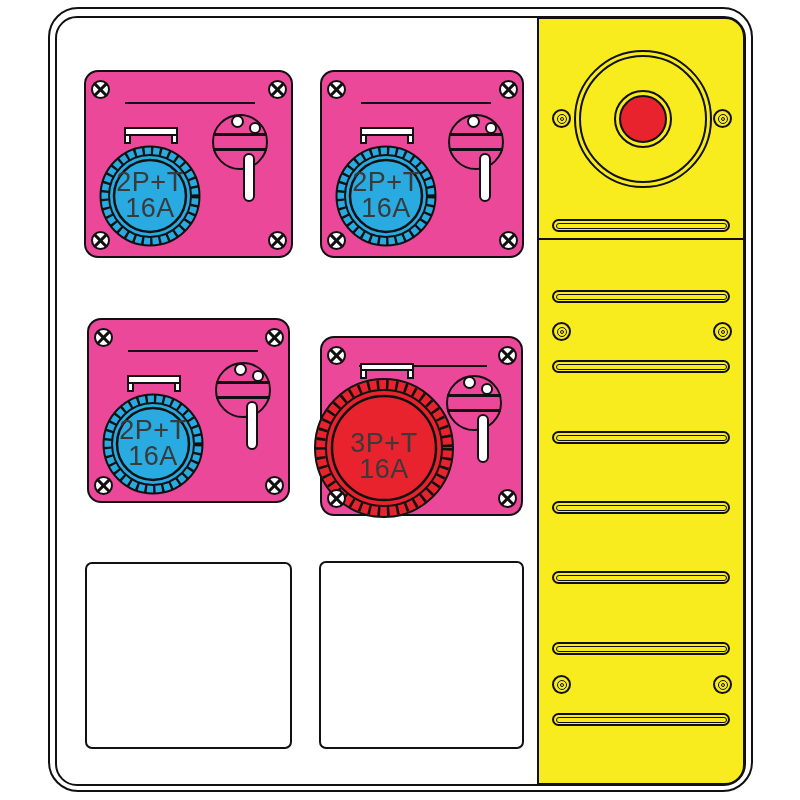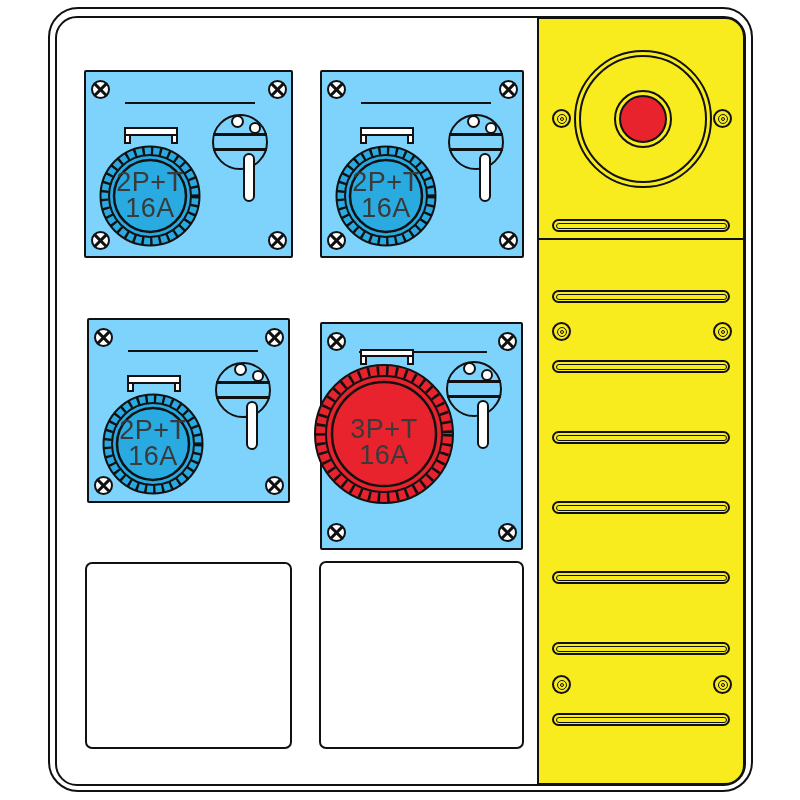--- a/index.html
+++ b/index.html
@@ -30,25 +30,25 @@
   .ws5{left:13px;top:656px}.ws6{left:174px;top:656px}
 
   
   .estop{left:35px;top:31px;width:138px;height:138px;}
   .estop-ring1{inset:0;border:2.5px solid #111;border-radius:50%;}
   .estop-ring2{inset:5px;border:2px solid #111;border-radius:50%;}
   .estop-ring3{inset:40px;border:2.5px solid #111;border-radius:50%;}
   .estop-btn{inset:45px;border:2px solid #111;border-radius:50%;}
 
   
-  .module{background:#7dd3fc;border:2px solid #111;border-radius:2px;}
+  .module{background:#ec4899;border:2px solid #111;border-radius:14px;}
   .m1{left:84px;top:70px;width:209px;height:188px;}
   .m2{left:320px;top:70px;width:204px;height:188px;}
   .m3{left:87px;top:318px;width:203px;height:185px;}
-  .m4{left:320px;top:322px;width:203px;height:228px;text-decoration:underline;}
+  .m4{left:320px;top:336px;width:203px;height:180px;text-decoration:underline;}
 
   .pscrew{width:19px;height:19px;border:2.5px solid #111;border-radius:50%;background:#fff;z-index:5;}
   .pscrew::before,.pscrew::after{content:"";position:absolute;left:-1px;right:-1px;top:50%;
       height:2.5px;margin-top:-1.25px;background:#111;}
   .pscrew::before{transform:rotate(45deg);}
   .pscrew::after{transform:rotate(-45deg);}
   .ptl{left:5px;top:8px}.ptr{right:4px;top:8px}.pbl{left:5px;bottom:6px}.pbr{right:4px;bottom:6px}
 
   .mline{left:39px;top:30px;width:130px;height:0;border-top:2.5px solid #111;}
   .m4 .mline{left:37px;top:27px;width:128px;}

